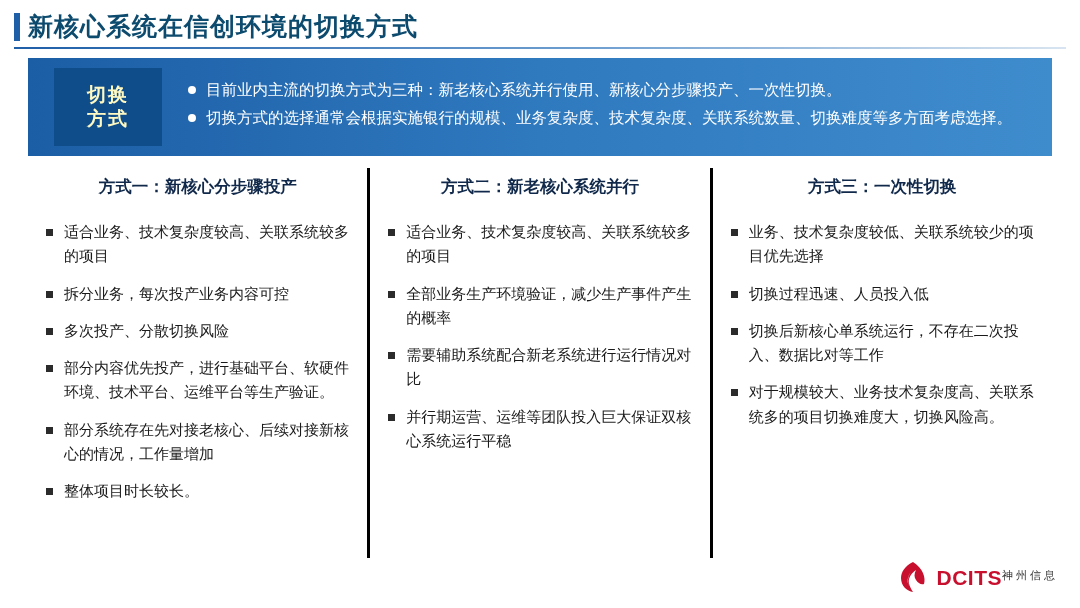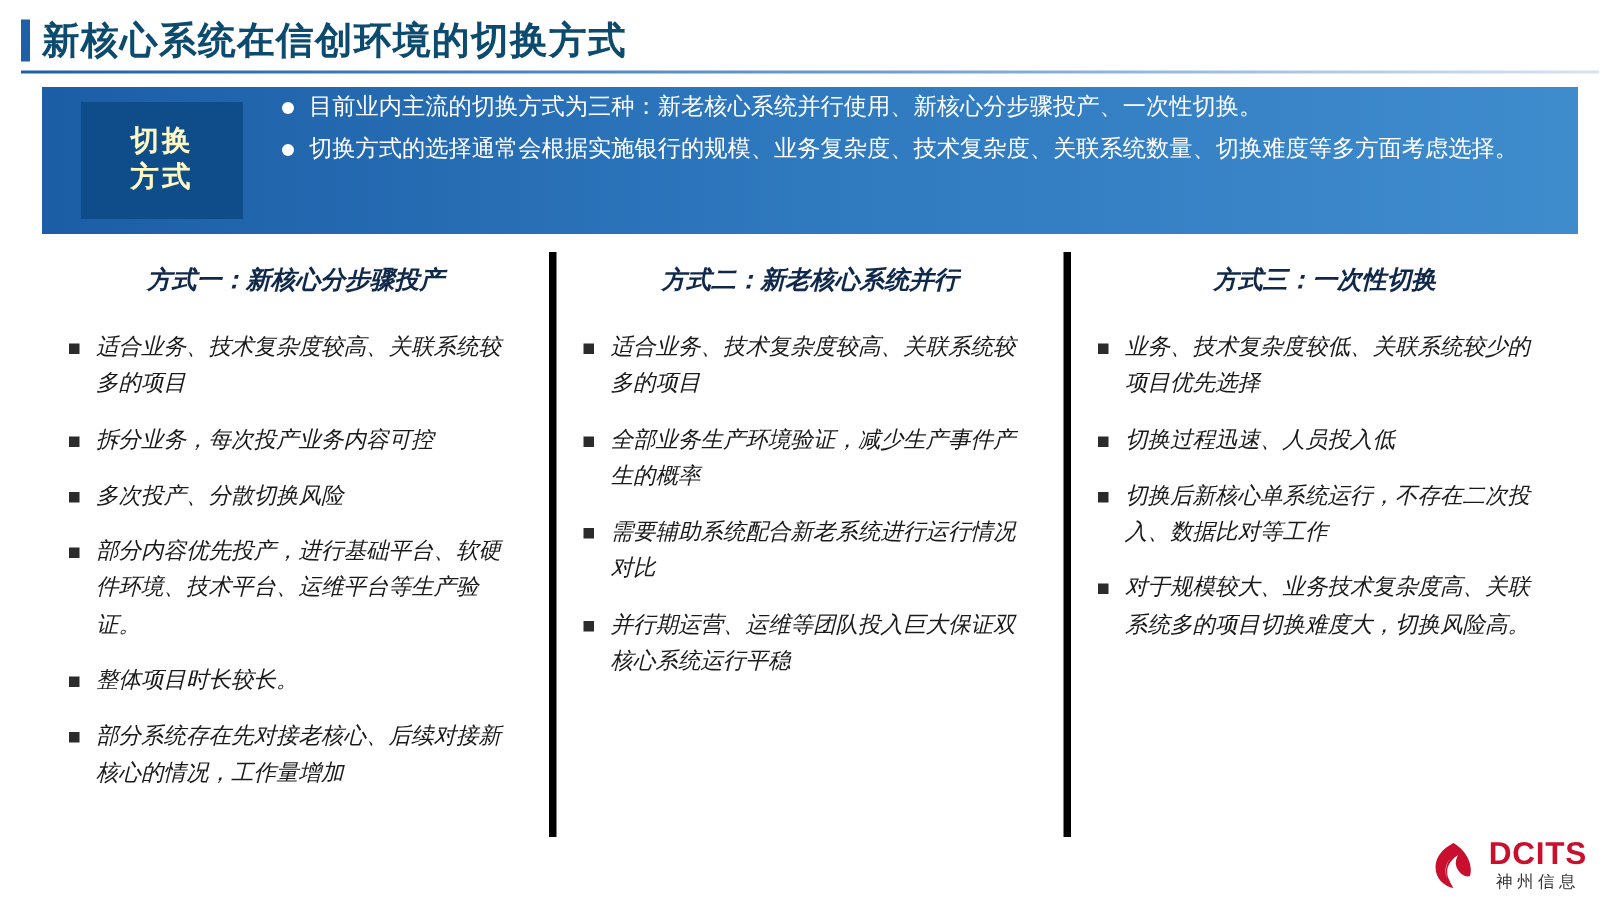--- a/index.html
+++ b/index.html
@@ -72,21 +72,21 @@
     display: flex;
     flex-direction: column;
     align-items: center;
     justify-content: center;
     line-height: 1.25;
     letter-spacing: 2px;
     flex: 0 0 auto;
   }
   .banner-body {
     flex: 1 1 auto;
-    padding: 2px 24px 10px 26px;
+    padding: 20px 24px 10px 26px;
     color: #ffffff;
   }
   .banner-li {
     display: flex;
     align-items: flex-start;
     font-size: 15.5px;
     line-height: 1.55;
     margin-bottom: 4px;
   }
   .banner-li .dot {
@@ -107,24 +107,23 @@
     left: 28px;
     top: 168px;
     width: 1024px;
     height: 390px;
     display: flex;
   }
   .col {
     flex: 1 1 0;
     padding: 0 18px;
     position: relative;
-    font-style: italic;
   }
   .col + .col {
-    border-left: 5px solid #000000;
+    border-left: 3px solid #000000;
   }
   .col-head {
     text-align: center;
     font-size: 16.5px;
     font-weight: bold;
     color: #10284a;
     margin: 8px 0 22px 0;
     white-space: nowrap;
   }
   .item {
@@ -155,23 +154,22 @@
     align-items: center;
     gap: 7px;
   }
   .logo-mark {
     width: 34px;
     height: 34px;
     position: relative;
   }
   .logo-text {
     display: flex;
-    flex-direction: column;
+    flex-direction: row;
     line-height: 1;
-    text-align: center;
   }
   .logo-en {
     font-size: 21px;
     font-weight: bold;
     color: #c8102e;
     letter-spacing: 0.5px;
   }
   .logo-cn {
     font-size: 11px;
     color: #333333;
@@ -220,25 +218,25 @@
     <div class="item">
       <span class="sq"></span>
       <span class="txt">多次投产、分散切换风险</span>
     </div>
     <div class="item">
       <span class="sq"></span>
       <span class="txt">部分内容优先投产，进行基础平台、软硬件环境、技术平台、运维平台等生产验证。</span>
     </div>
     <div class="item">
       <span class="sq"></span>
+      <span class="txt">部分系统存在先对接老核心、后续对接新核心的情况，工作量增加</span>
+    </div>
+    <div class="item">
+      <span class="sq"></span>
       <span class="txt">整体项目时长较长。</span>
-    </div>
-    <div class="item">
-      <span class="sq"></span>
-      <span class="txt">部分系统存在先对接老核心、后续对接新核心的情况，工作量增加</span>
     </div>
   </div>
 
   <div class="col">
     <div class="col-head">方式二：新老核心系统并行</div>
     <div class="item">
       <span class="sq"></span>
       <span class="txt">适合业务、技术复杂度较高、关联系统较多的项目</span>
     </div>
     <div class="item">

